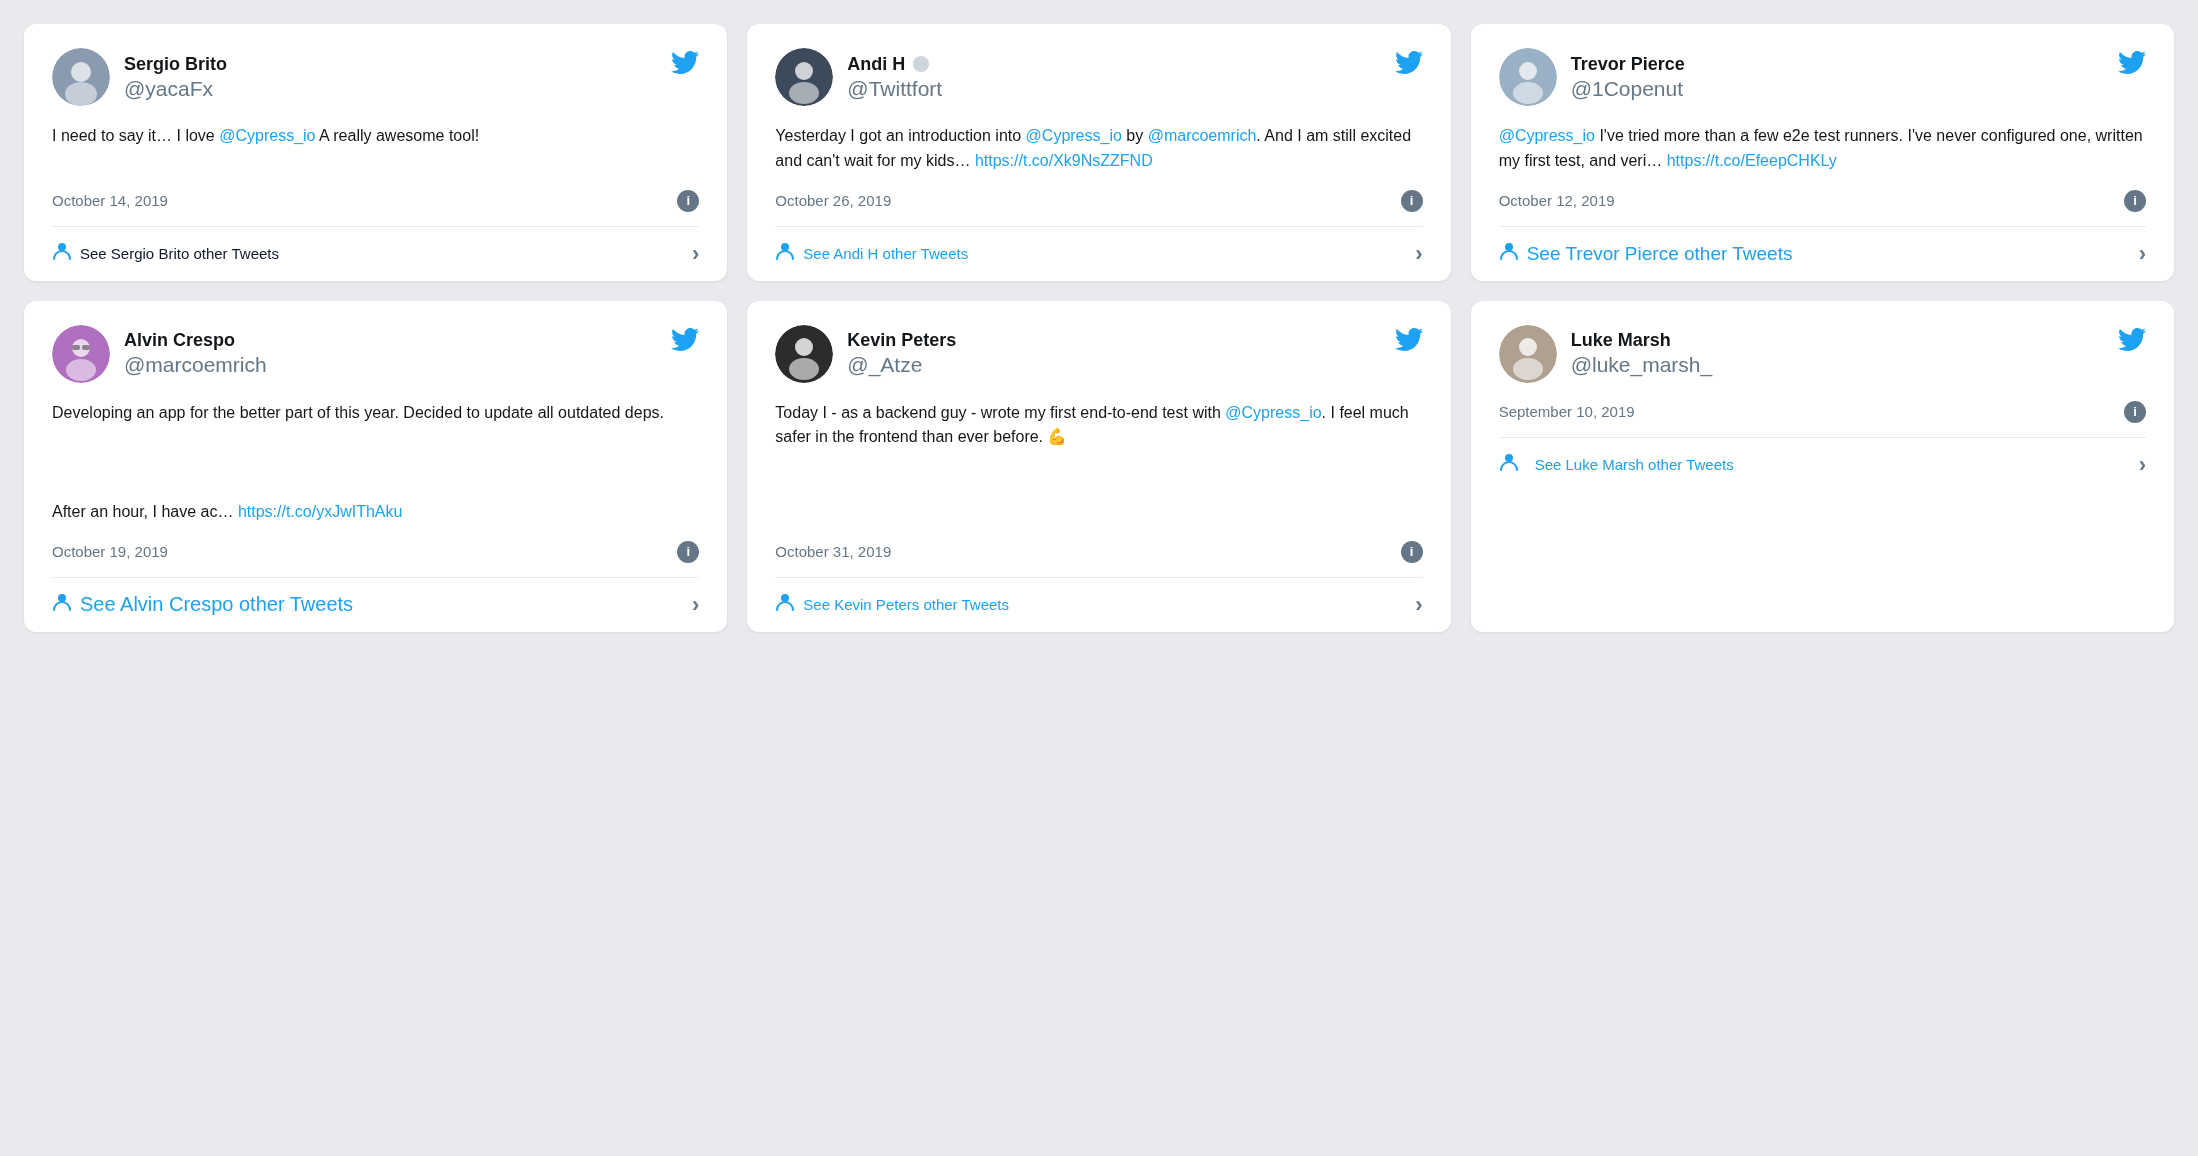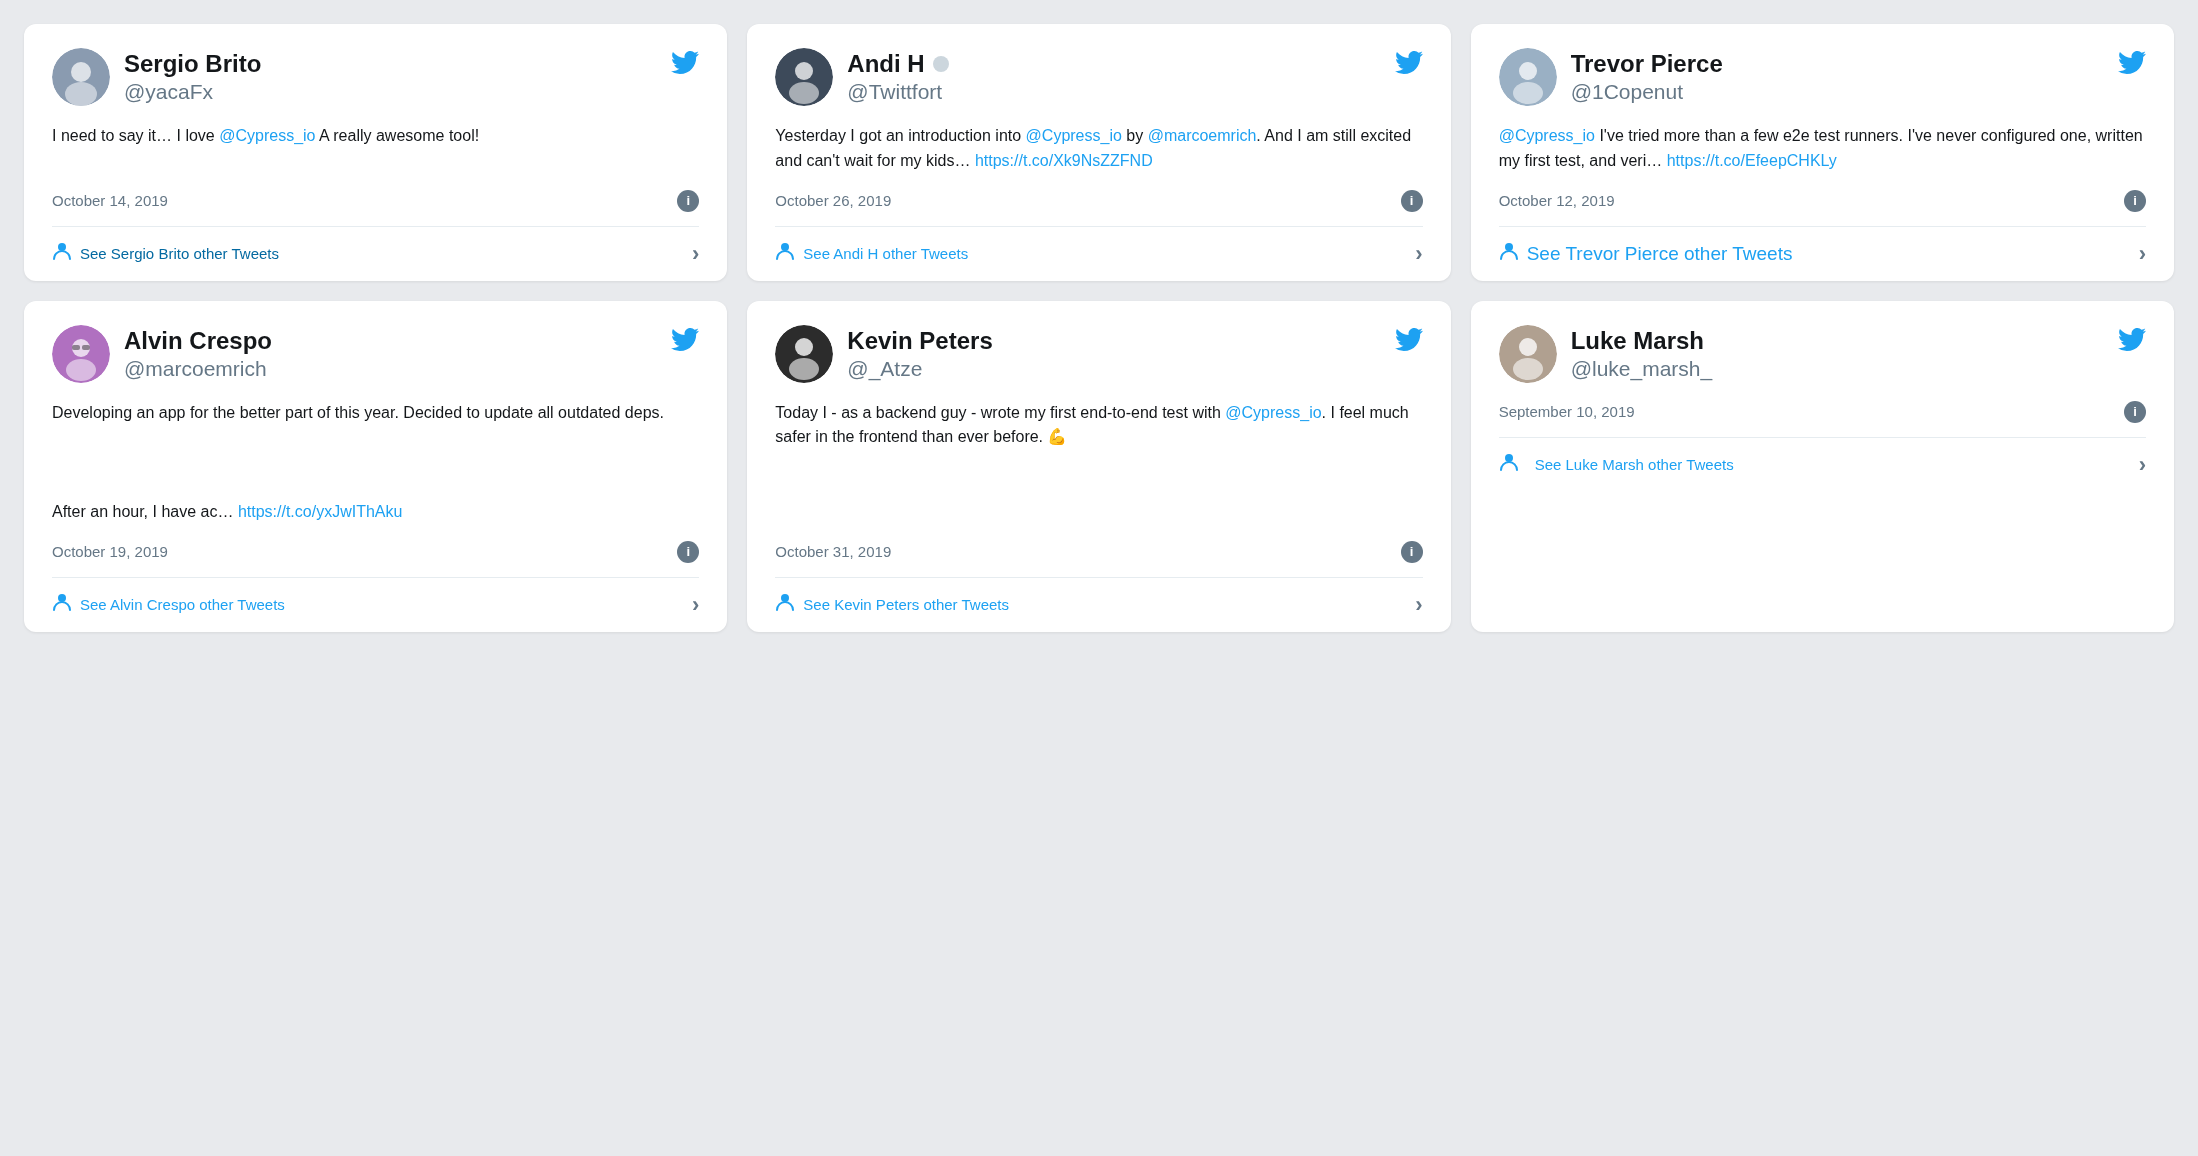--- a/index.html
+++ b/index.html
@@ -30,21 +30,21 @@
       justify-content: space-between;
       margin-bottom: 18px;
     }
     .user-info {
       display: flex;
       align-items: center;
       gap: 14px;
     }
     .user-text .name {
       font-weight: 700;
-      font-size: 24px;
+      font-size: 18px;
       color: #14171a;
       display: flex;
       align-items: center;
       gap: 4px;
     }
     .user-text .handle {
       font-size: 21px;
       color: #657786;
       margin-top: 2px;
     }
@@ -163,21 +163,21 @@
       <div class="tweet-meta">
         <span class="tweet-date">October 14, 2019</span>
         <div class="info-icon">i</div>
       </div>
       <div class="card-footer">
         <div class="footer-left">
           <span class="person-icon"><svg width="20" height="20" viewBox="0 0 20 20" xmlns="http://www.w3.org/2000/svg">
       <circle cx="10" cy="6" r="4" fill="#1da1f2"></circle>
       <path d="M2 18c0-4.4 3.6-8 8-8s8 3.6 8 8" stroke="#1da1f2" stroke-width="2" fill="none" stroke-linecap="round"></path>
     </svg></span>
-          <span style="color: #0369a1; font-size: 15px;">See Sergio Brito other Tweets</span>
+          <span style="color: #0f172a; font-size: 15px;">See Sergio Brito other Tweets</span>
         </div>
         <span class="chevron-icon" style="font-size: 22px; color: rgb(101, 119, 134);">›</span>
       </div>
     </div>
     <div class="card">
       <div class="card-header">
         <div class="user-info">
           <div class="avatar-circle"><svg width="58" height="58" viewBox="0 0 58 58" xmlns="http://www.w3.org/2000/svg">
       <circle cx="29" cy="29" r="29" fill="#3d4a5a"></circle>
       <ellipse cx="29" cy="23" rx="9" ry="9" fill="rgba(255,255,255,0.75)"></ellipse>
@@ -264,21 +264,21 @@
       <div class="tweet-meta">
         <span class="tweet-date">October 19, 2019</span>
         <div class="info-icon">i</div>
       </div>
       <div class="card-footer">
         <div class="footer-left">
           <span class="person-icon"><svg width="20" height="20" viewBox="0 0 20 20" xmlns="http://www.w3.org/2000/svg">
       <circle cx="10" cy="6" r="4" fill="#1da1f2"></circle>
       <path d="M2 18c0-4.4 3.6-8 8-8s8 3.6 8 8" stroke="#1da1f2" stroke-width="2" fill="none" stroke-linecap="round"></path>
     </svg></span>
-          <span style="color: rgb(29, 161, 242); font-size: 15px;">See Alvin Crespo other Tweets</span>
+          <span style="color: rgb(29, 161, 242); font-size: 20px;">See Alvin Crespo other Tweets</span>
         </div>
         <span class="chevron-icon" style="font-size: 22px; color: rgb(101, 119, 134);">›</span>
       </div>
     </div>
     <div class="card">
       <div class="card-header">
         <div class="user-info">
           <div class="avatar-circle"><svg width="58" height="58" viewBox="0 0 58 58" xmlns="http://www.w3.org/2000/svg">
       <circle cx="29" cy="29" r="29" fill="#2c2c2c"></circle>
       <ellipse cx="29" cy="22" rx="9" ry="9" fill="rgba(255,255,255,0.8)"></ellipse>

